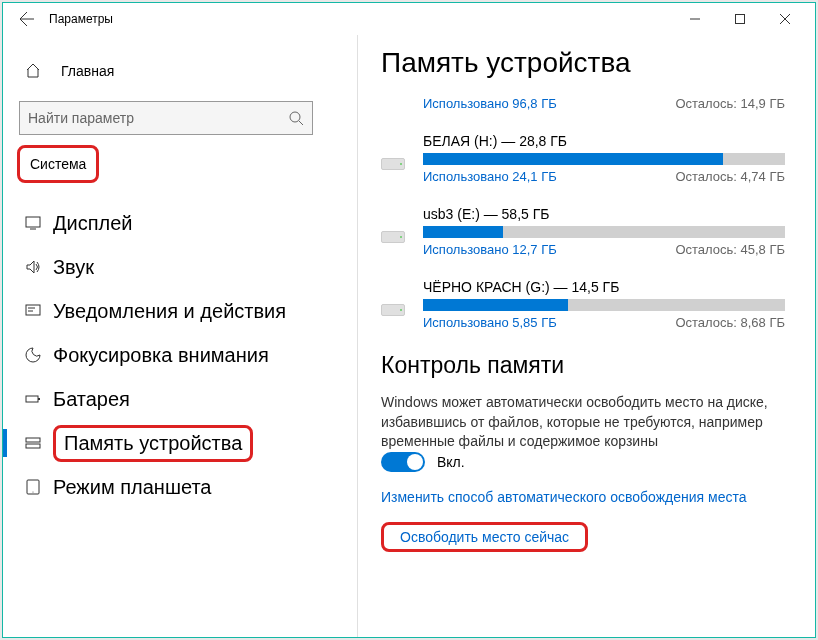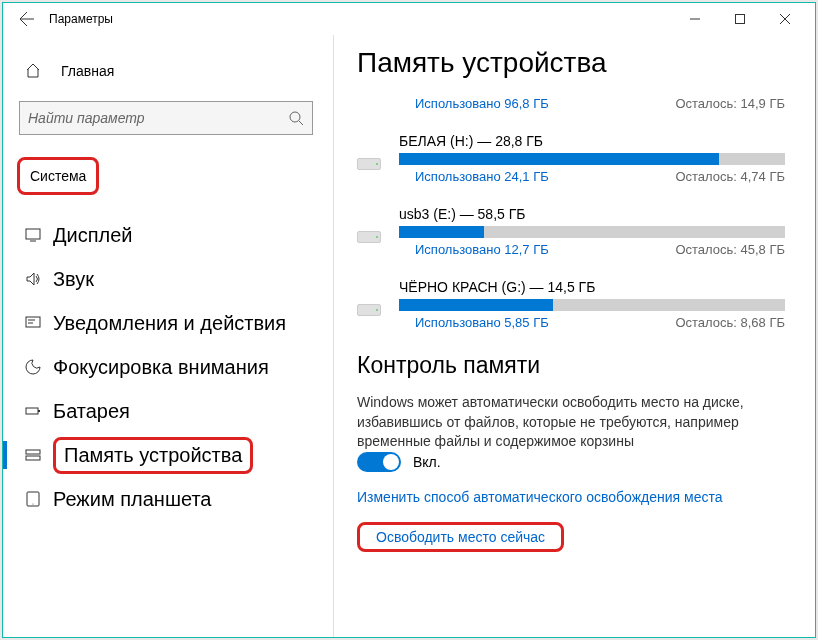--- a/index.html
+++ b/index.html
@@ -3,26 +3,26 @@
 <meta charset="utf-8">
 <style>
 * { margin: 0; padding: 0; box-sizing: border-box; font-family: 'Segoe UI', Tahoma, sans-serif; }
 body { width: 818px; height: 640px; background: #e8e8e8; overflow: hidden; }
 .window { width: 814px; height: 636px; margin: 2px; background: #fff; display: flex; flex-direction: column; border: 1px solid #14b8a6; }
 .titlebar { height: 32px; display: flex; align-items: center; padding: 0 8px; background: #fff; }
 .titlebar .back { width: 32px; height: 32px; display: flex; align-items: center; justify-content: center; cursor: pointer; }
 .titlebar .title { font-size: 12px; margin-left: 6px; flex: 1; }
 .win-controls { display: flex; }
 .win-controls .btn { width: 45px; height: 30px; display: flex; align-items: center; justify-content: center; cursor: pointer; font-size: 12px; }
-.body { display: flex; flex: 1; overflow: hidden; }
+.body { display: flex; flex: 1; overflow: hidden; gap: 24px; }
 .sidebar { width: 330px; padding: 16px 10px 0 10px; background: #fff; overflow: hidden; }
 .home-row { display: flex; align-items: center; height: 40px; padding: 0 8px; cursor: pointer; }
 .home-row .icon { width: 24px; display: flex; justify-content: center; }
 .home-row .label { margin-left: 16px; font-size: 14px; }
-.search-wrap { margin: 10px 6px 22px 6px; font-style: italic; }
+.search-wrap { margin: 10px 6px 10px 6px; }
 .search { width: 294px; height: 34px; border: 1px solid #999; background: #f5f5f5; display: flex; align-items: center; padding: 0 8px; font-size: 14px; color: #666; }
 .search .ph { flex: 1; }
 .section-title { font-size: 14px; padding: 8px 10px; font-weight: 400; display: inline-block; }
 .hl-red { border: 3px solid #d22; border-radius: 8px; }
 .nav-list { margin-top: 18px; }
 .nav-item { display: flex; align-items: center; height: 44px; padding: 0 8px; cursor: pointer; position: relative; }
 .nav-item .icon { width: 24px; display: flex; justify-content: center; }
 .nav-item .label { margin-left: 8px; font-size: 20px; }
 .nav-item.active::before { content: ""; position: absolute; left: -10px; top: 8px; bottom: 8px; width: 4px; background: #0078d4; }
 .content { flex: 1; padding: 12px 30px 0 24px; overflow-y: auto; position: relative; }
@@ -30,21 +30,21 @@
 .page-title { font-size: 28px; font-weight: 400; margin-bottom: 6px; }
 .drive { margin-bottom: 22px; }
 .drive-header { display: flex; align-items: flex-end; }
 .drive-icon { width: 32px; height: 20px; margin-right: 10px; margin-bottom: 6px; flex-shrink: 0; }
 .drive-icon-inner { width: 24px; height: 12px; background: #e0e0e0; border-radius: 2px; border: 1px solid #ccc; position: relative; }
 .drive-icon-inner::after { content: ""; position: absolute; right: 2px; top: 4px; width: 2px; height: 2px; background: #6c6; border-radius: 50%; }
 .drive-body { flex: 1; }
 .drive-name { font-size: 14px; margin-bottom: 4px; }
 .bar { height: 12px; background: #d0d0d0; position: relative; margin-bottom: 4px; }
 .bar-fill { height: 100%; background: #0078d4; }
-.drive-stats { display: flex; justify-content: space-between; font-size: 13px; margin-left: 16px; }
+.drive-stats { display: flex; justify-content: space-between; font-size: 13px; }
 .used { color: #0066cc; cursor: pointer; }
 .remain { color: #666; }
 .section-h2 { font-size: 23px; font-weight: 400; margin: 16px 0 14px 0; }
 .desc { font-size: 14px; color: #333; line-height: 1.4; margin-bottom: 0; }
 .toggle-row { display: flex; align-items: center; margin-bottom: 16px; }
 .toggle { width: 44px; height: 20px; background: #0078d4; border-radius: 10px; position: relative; cursor: pointer; }
 .toggle .knob { position: absolute; right: 2px; top: 2px; width: 16px; height: 16px; background: #fff; border-radius: 50%; }
 .toggle-label { margin-left: 12px; font-size: 14px; }
 .link { color: #0066cc; font-size: 14px; cursor: pointer; display: inline-block; }
 .link-row { margin-bottom: 16px; }

